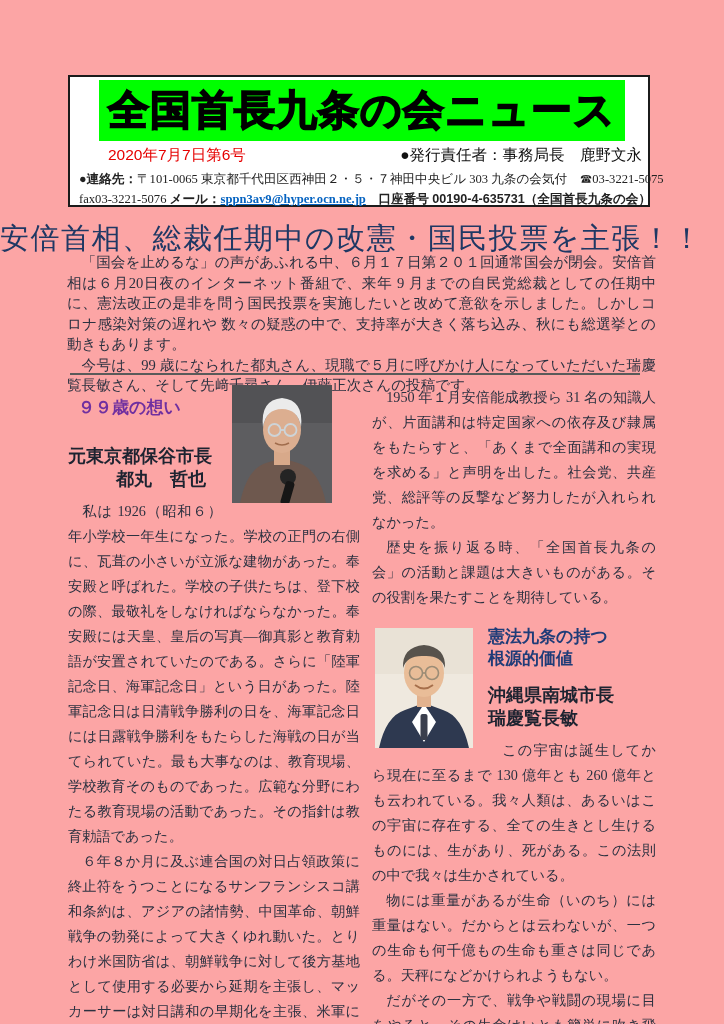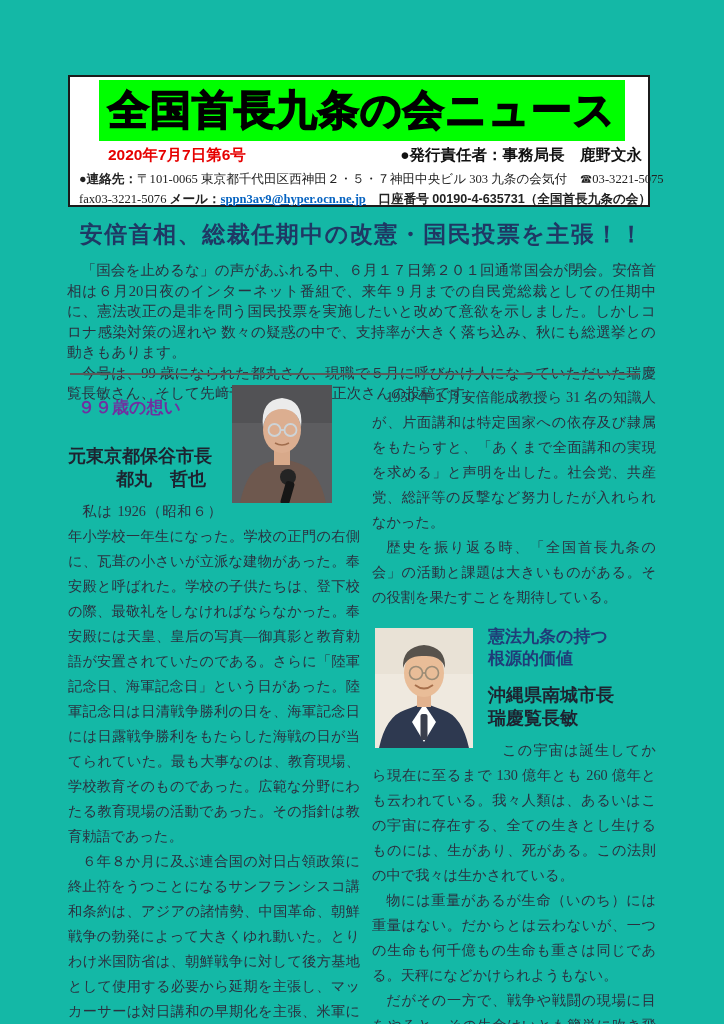--- a/index.html
+++ b/index.html
@@ -1,45 +1,45 @@
 <!DOCTYPE html>
 <html lang="ja"><head>
 <meta charset="utf-8">
 <style>
   * { margin:0; padding:0; box-sizing:border-box; }
   html,body { background:#e8e8e8; }
   body { width:724px; height:1024px; margin:0 auto; position:relative;
          font-family:"Liberation Serif","DejaVu Serif",serif; color:#2b3140; }
-  .page { position:absolute; inset:0; background:#14b8a6; overflow:hidden; }
+  .page { position:absolute; inset:0; background:#fca5a5; overflow:hidden; }
 
   
   .masthead { position:absolute; left:68px; top:75px; width:582px; height:132px;
               border:2px solid #1b1b1b; background:#fff; }
   .banner { margin:3px 23px 0 29px; height:61px; background:#00ff00;
             display:flex; align-items:center; justify-content:center; overflow:hidden; }
   .banner-title { font-family:"Liberation Sans","DejaVu Sans",sans-serif;
             font-weight:900; font-size:41px; letter-spacing:1px; color:#000;
             -webkit-text-stroke:1.6px #000; white-space:nowrap; line-height:1; }
   .date-row { display:flex; align-items:baseline; margin-top:4px; height:22px;
-            font-family:"Liberation Sans","DejaVu Sans",sans-serif; font-weight:bold; font-size:15.5px; }
+            font-family:"Liberation Sans","DejaVu Sans",sans-serif; font-weight:normal; font-size:15.5px; }
   .date-red { color:#e60000; margin-left:38px; }
   .issue-red { color:#e60000; }
   .publisher { color:#111; margin-left:auto; margin-right:6px; }
   .contact { margin:2px 6px 0 9px; font-size:12.6px; line-height:20px; color:#222;
              white-space:nowrap; }
   .contact b { font-family:"Liberation Sans","DejaVu Sans",sans-serif; }
   .email-link { color:#0563c1; text-decoration:underline; font-weight:bold; }
 
   
-  .headline { position:absolute; top:219px; left:0; width:724px; text-align:center;
-              font-family:"Liberation Sans","DejaVu Sans",sans-serif; font-weight:700;
-              font-size:23px; letter-spacing:1.5px; color:#1f3864; }
+  .headline { position:absolute; top:219px; left:0; width:724px; text-align:left;
+              font-family:"Liberation Sans","DejaVu Sans",sans-serif; font-weight:400;
+              font-size:29px; letter-spacing:1.5px; color:#1f3864; }
 
   
-  .intro { position:absolute; top:260px; left:67px; width:589px;
+  .intro { position:absolute; top:252px; left:67px; width:589px;
            font-size:14.6px; line-height:20.5px; text-align:justify; }
   .intro p { text-indent:1em; }
 
   .divider { position:absolute; top:373px; left:70px; width:570px; height:2px;
              background:#5a5a5a; }
 
   
   .col { position:absolute; font-size:14.2px; line-height:25px; text-align:justify; }
   .col p { text-indent:1em; }
   .col-left  { top:381px; left:68px;  width:292px; }

